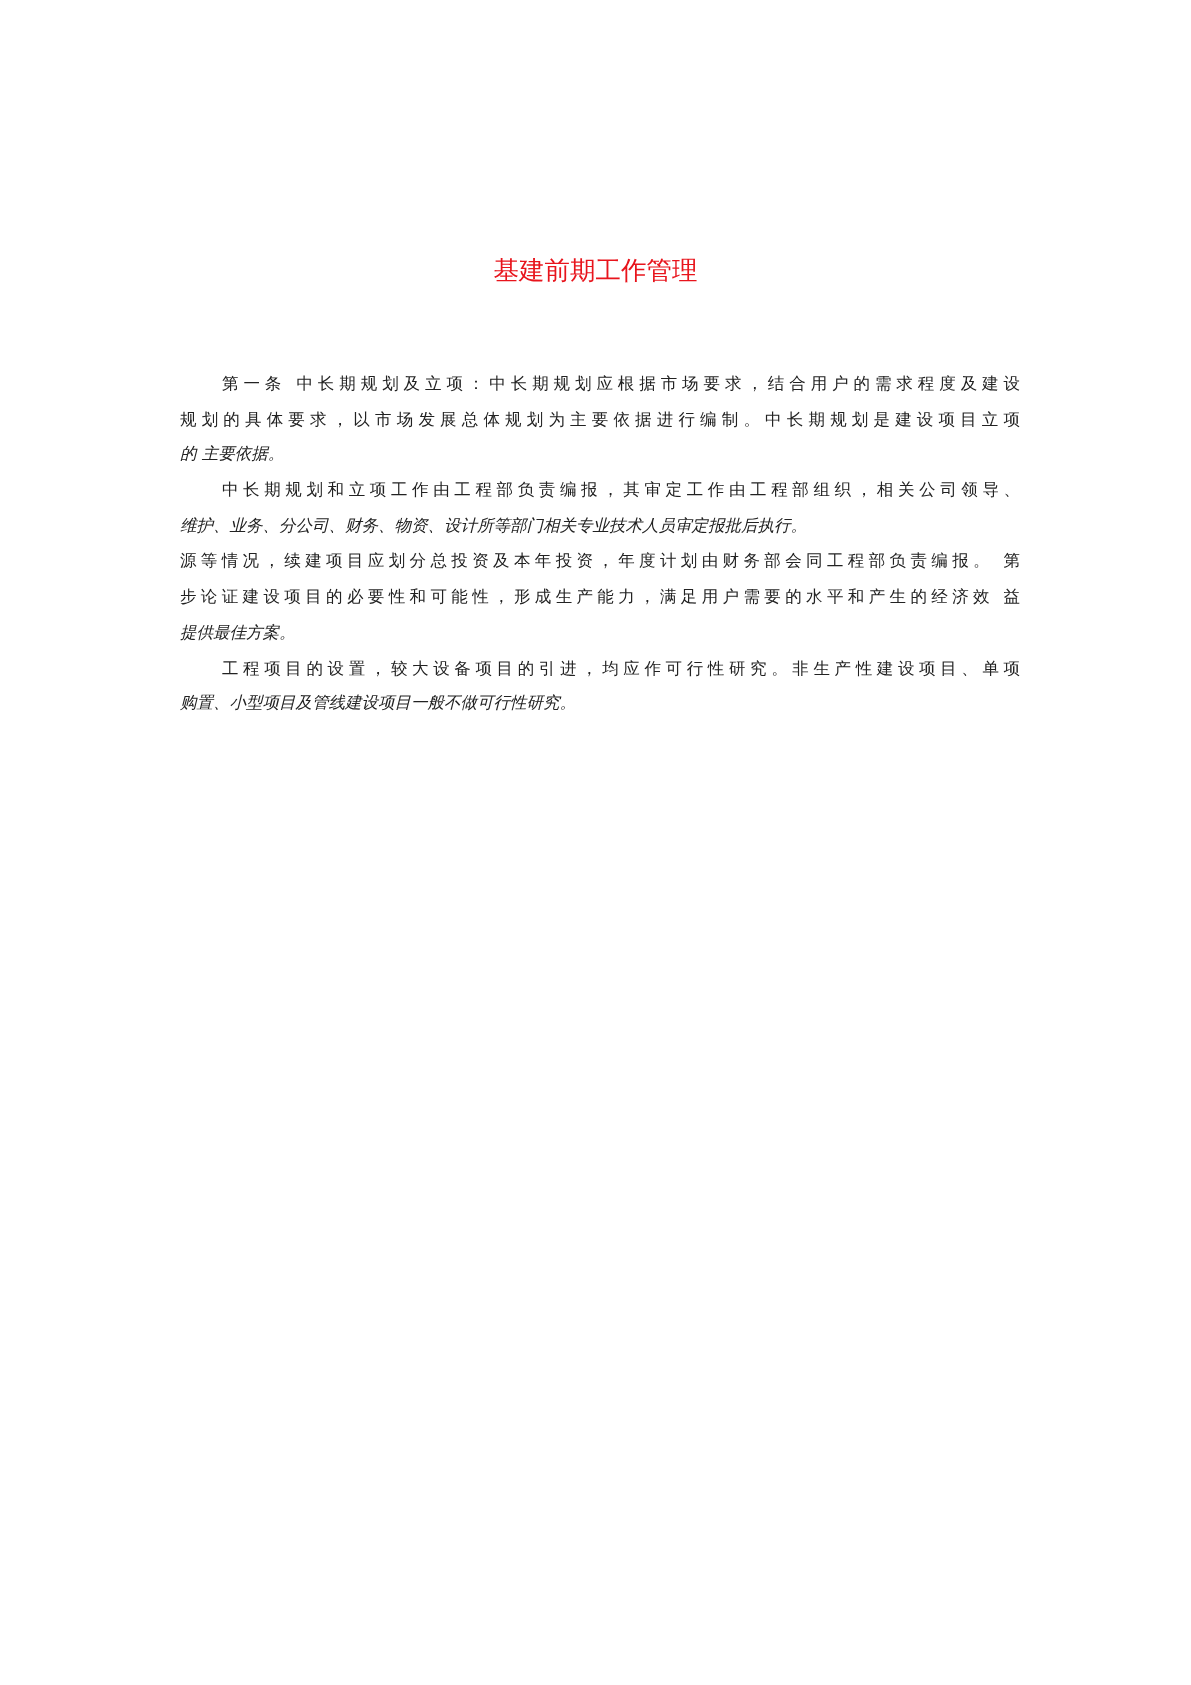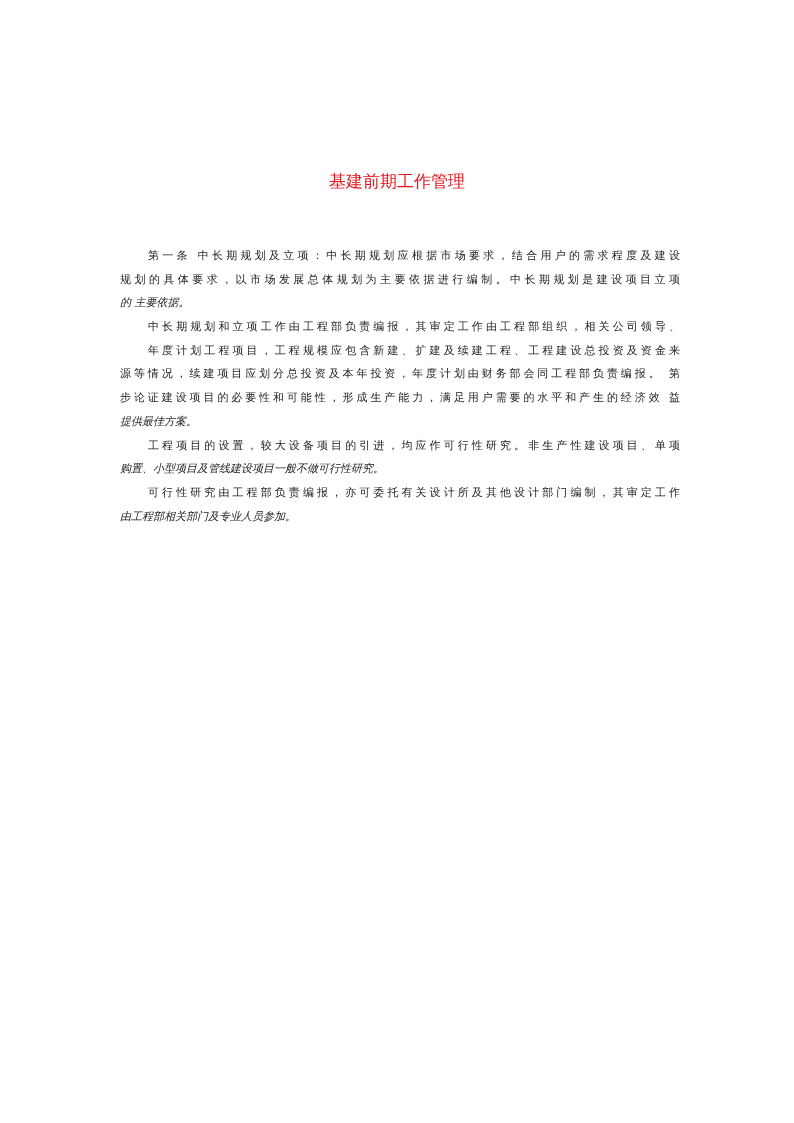--- a/index.html
+++ b/index.html
@@ -30,36 +30,32 @@
   <div class="body-text">
 
     <div>
       <div class="line indent">第一条  中长期规划及立项：中长期规划应根据市场要求，结合用户的需求程度及建设</div>
       <div class="line">规划的具体要求，以市场发展总体规划为主要依据进行编制。中长期规划是建设项目立项</div>
       <div class="line last">的  主要依据。</div>
     </div>
 
     <div>
       <div class="line indent">中长期规划和立项工作由工程部负责编报，其审定工作由工程部组织，相关公司领导、</div>
+      <div class="line last">维护、业务、分公司、财务、物资、设计所等部门相关专业技术人员审定报批后执行。</div>
     </div>
 
     <div>
-      <div class="line indent">年度计划工程项目，工程规模应包含新建、扩建及续建工程、工程建设总投资及资金来</div>
       <div class="line">源等情况，续建项目应划分总投资及本年投资，年度计划由财务部会同工程部负责编报。 第</div>
       <div class="line">步论证建设项目的必要性和可能性，形成生产能力，满足用户需要的水平和产生的经济效  益</div>
       <div class="line last">提供最佳方案。</div>
     </div>
 
     <div>
       <div class="line indent">工程项目的设置，较大设备项目的引进，均应作可行性研究。非生产性建设项目、单项</div>
       <div class="line last">购置、小型项目及管线建设项目一般不做可行性研究。</div>
     </div>
 
-    <div>
-      <div class="line indent">可行性研究由工程部负责编报，亦可委托有关设计所及其他设计部门编制，其审定工作</div>
-      <div class="line last">由工程部相关部门及专业人员参加。</div>
-    </div>
 
 
     <div>
     </div>
   </div>
 </div>
 
 </body></html>

